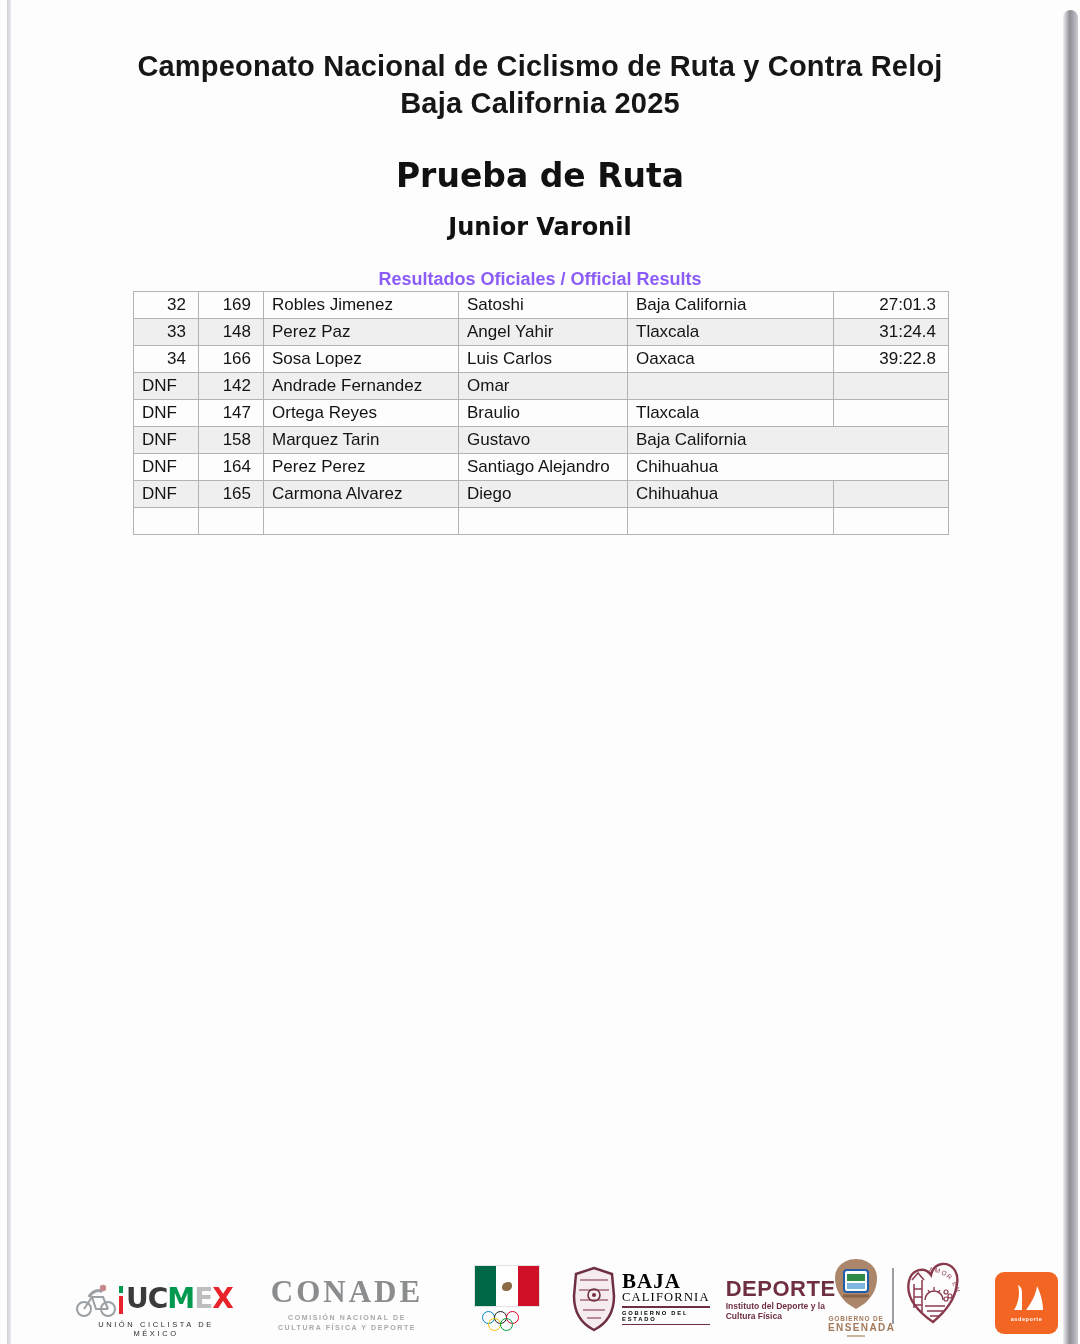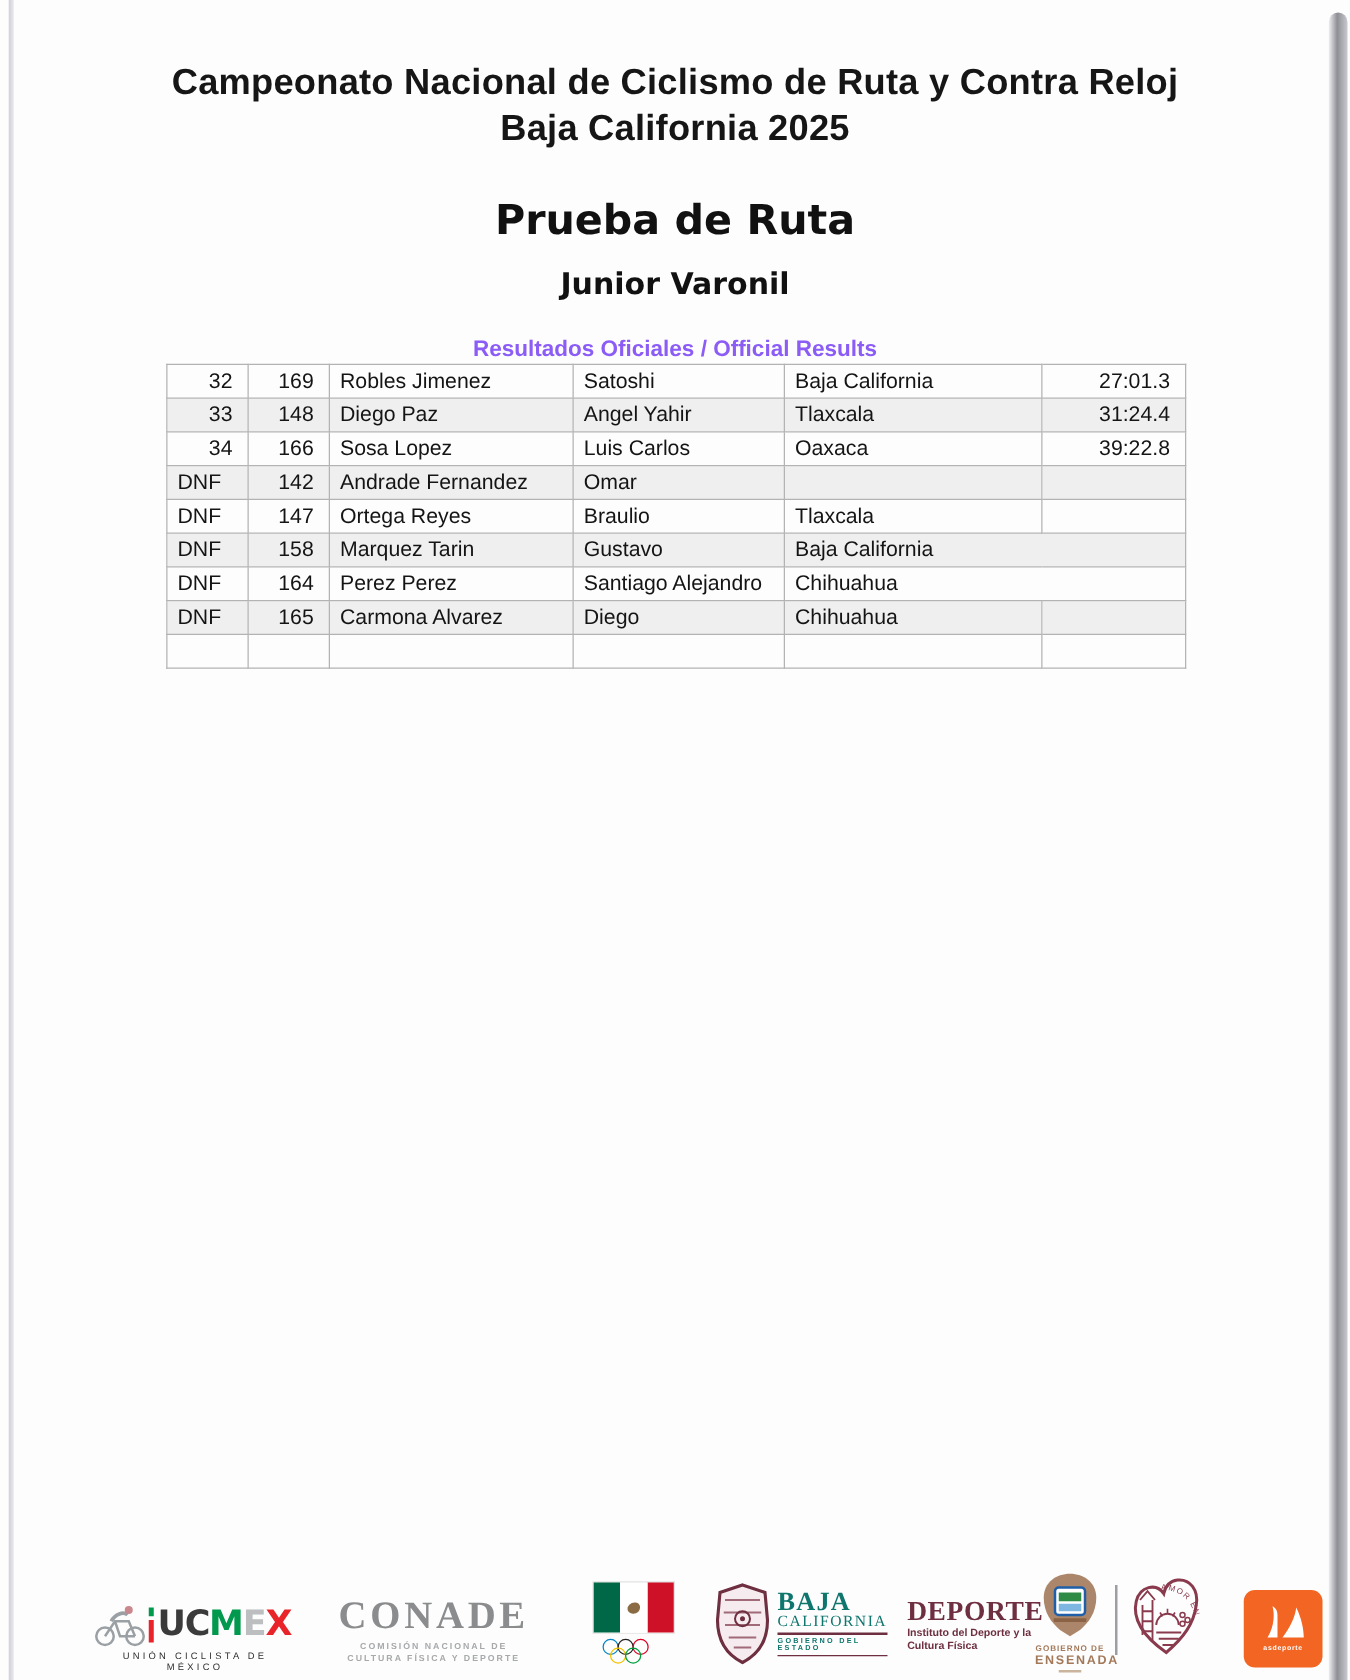--- a/index.html
+++ b/index.html
@@ -52,28 +52,28 @@
   .eagle{position:absolute;left:50%;top:50%;width:10px;height:9px;margin:-4px 0 0 -5px;background:#8a6b43;
     border-radius:60% 40% 55% 45%;}
   .rings{margin-top:5px;position:relative;height:22px;width:64px;}
   .ring{position:absolute;width:11px;height:11px;border:1.6px solid;border-radius:50%;background:transparent;}
   .r-blue{border-color:#0085c7;left:7px;top:0;} .r-black{border-color:#222;left:19px;top:0;}
   .r-red{border-color:#df0024;left:31px;top:0;} .r-yellow{border-color:#f4c300;left:13px;top:7px;}
   .r-green{border-color:#009f3d;left:25px;top:7px;}
   
   .bcdep{left:572px;top:10px;width:225px;height:74px;display:flex;align-items:center;}
   .bc-crest{width:44px;height:66px;flex:0 0 auto;}
-  .bc-text{margin-left:6px;color:#0f766e;font-family:"Liberation Serif", serif;}
+  .bc-text{margin-left:6px;color:#000000;font-family:"Liberation Serif", serif;}
   .bc-line1{font-size:21px;font-weight:bold;line-height:20px;letter-spacing:1px;}
   .bc-line2{font-size:12.5px;font-weight:normal;letter-spacing:1.2px;line-height:13px;}
   .bc-rule{height:1.5px;background:#6e2f40;margin:2px 0;}
   .bc-line3{font-size:5.8px;letter-spacing:1.8px;font-family:"Liberation Sans",sans-serif;font-weight:bold;}
   .bc-divider{width:3px;height:44px;background:#6e2f40;margin:0 7px 0 9px;}
   .dep-text{color:#6e2f40;}
-  .dep-title{font-family:Liberation Serif, serif;font-size:22px;font-weight:bold;letter-spacing:.5px;line-height:24px;}
+  .dep-title{font-family:Liberation Sans, sans-serif;font-size:22px;font-weight:bold;letter-spacing:.5px;line-height:24px;}
   .dep-sub{font-size:8.5px;font-weight:bold;line-height:10px;}
   
   .ensenada{left:828px;top:6px;width:56px;text-align:center;}
   .ens-sub1{font-size:6.5px;letter-spacing:.8px;color:#a3795a;font-weight:bold;margin-top:1px;}
   .ens-sub2{font-size:10px;letter-spacing:1.4px;color:#a3795a;font-weight:bold;}
   .ens-dash{width:18px;height:2px;background:#cbb49e;margin:2px auto 0;}
   .footer-divider{position:absolute;left:892px;top:16px;width:2px;height:56px;background:#9d9da4;}
   
   .amor{left:901px;top:4px;width:64px;height:72px;}
   .asdeporte{left:995px;top:20px;width:63px;height:62px;border-radius:9px;background:#f26522;
@@ -110,21 +110,21 @@
           <td class="num">32</td>
           <td class="num">169</td>
           <td class="txt">Robles Jimenez</td>
           <td class="txt">Satoshi</td>
           <td class="txt">Baja California</td>
           <td class="num">27:01.3</td>
         </tr>
         <tr style="background: rgb(239, 239, 239);">
           <td class="num">33</td>
           <td class="num">148</td>
-          <td class="txt">Diego Paz</td>
+          <td class="txt">Perez Paz</td>
           <td class="txt">Angel Yahir</td>
           <td class="txt">Tlaxcala</td>
           <td class="num">31:24.4</td>
         </tr>
         <tr>
           <td class="num">34</td>
           <td class="num">166</td>
           <td class="txt">Sosa Lopez</td>
           <td class="txt">Luis Carlos</td>
           <td class="txt">Oaxaca</td>

